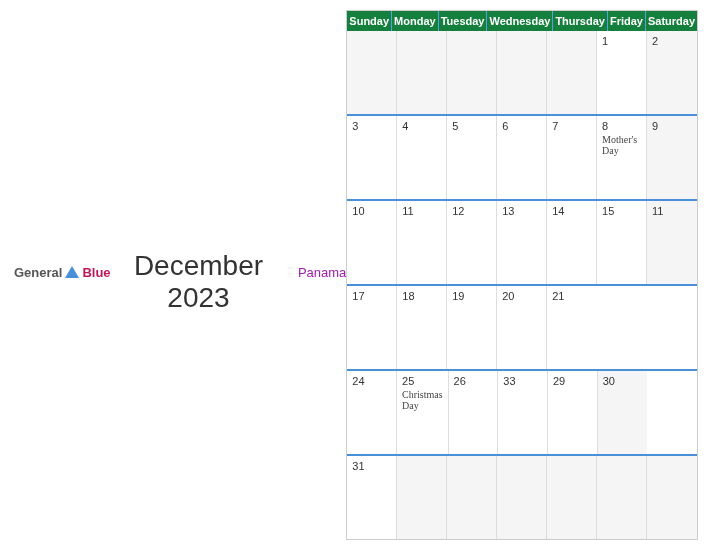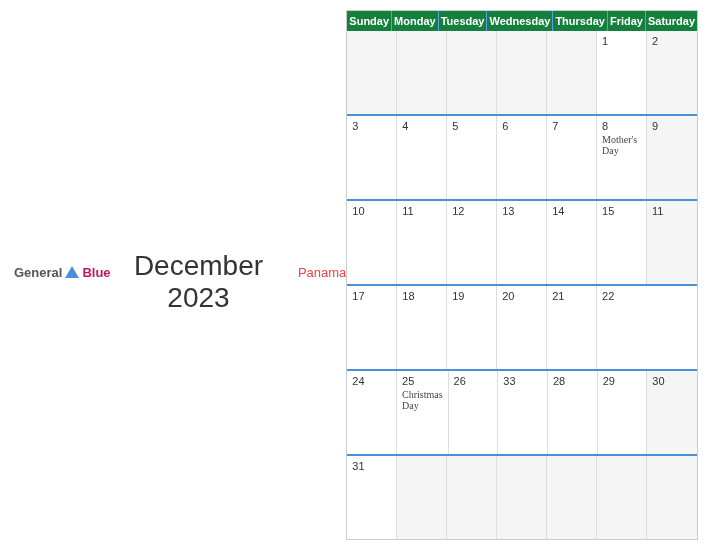--- a/index.html
+++ b/index.html
@@ -61,21 +61,21 @@
       font-size: 28px;
       font-weight: normal;
       color: #333;
       text-align: center;
       flex: 1;
       margin-top: 20px;
     }
 
     .country-label {
       font-size: 13px;
-      color: #ef4444;
+      color: #a21caf;
       min-width: 60px;
       text-align: right;
     }
 
     
     .calendar {
       flex: 1;
       display: flex;
       flex-direction: column;
       border: 1px solid #ccc;
@@ -252,41 +252,35 @@
         </div>
         <div class="day-cell">
           <span class="day-number">19</span>
         </div>
         <div class="day-cell">
           <span class="day-number">20</span>
         </div>
         <div class="day-cell">
           <span class="day-number">21</span>
         </div>
-        <div class="day-cell">
-          <span class="day-number">22</span>
-        </div>
       </div>
 
       <div class="week-row">
         <div class="day-cell">
           <span class="day-number">24</span>
         </div>
         <div class="day-cell">
           <span class="day-number">25</span>
           <span class="event-label">Christmas Day</span>
         </div>
         <div class="day-cell">
           <span class="day-number">26</span>
         </div>
         <div class="day-cell">
           <span class="day-number">33</span>
-        </div>
-        <div class="day-cell">
-          <span class="day-number">28</span>
         </div>
         <div class="day-cell">
           <span class="day-number">29</span>
         </div>
         <div class="day-cell shaded">
           <span class="day-number">30</span>
         </div>
       </div>
 
       <div class="week-row">

